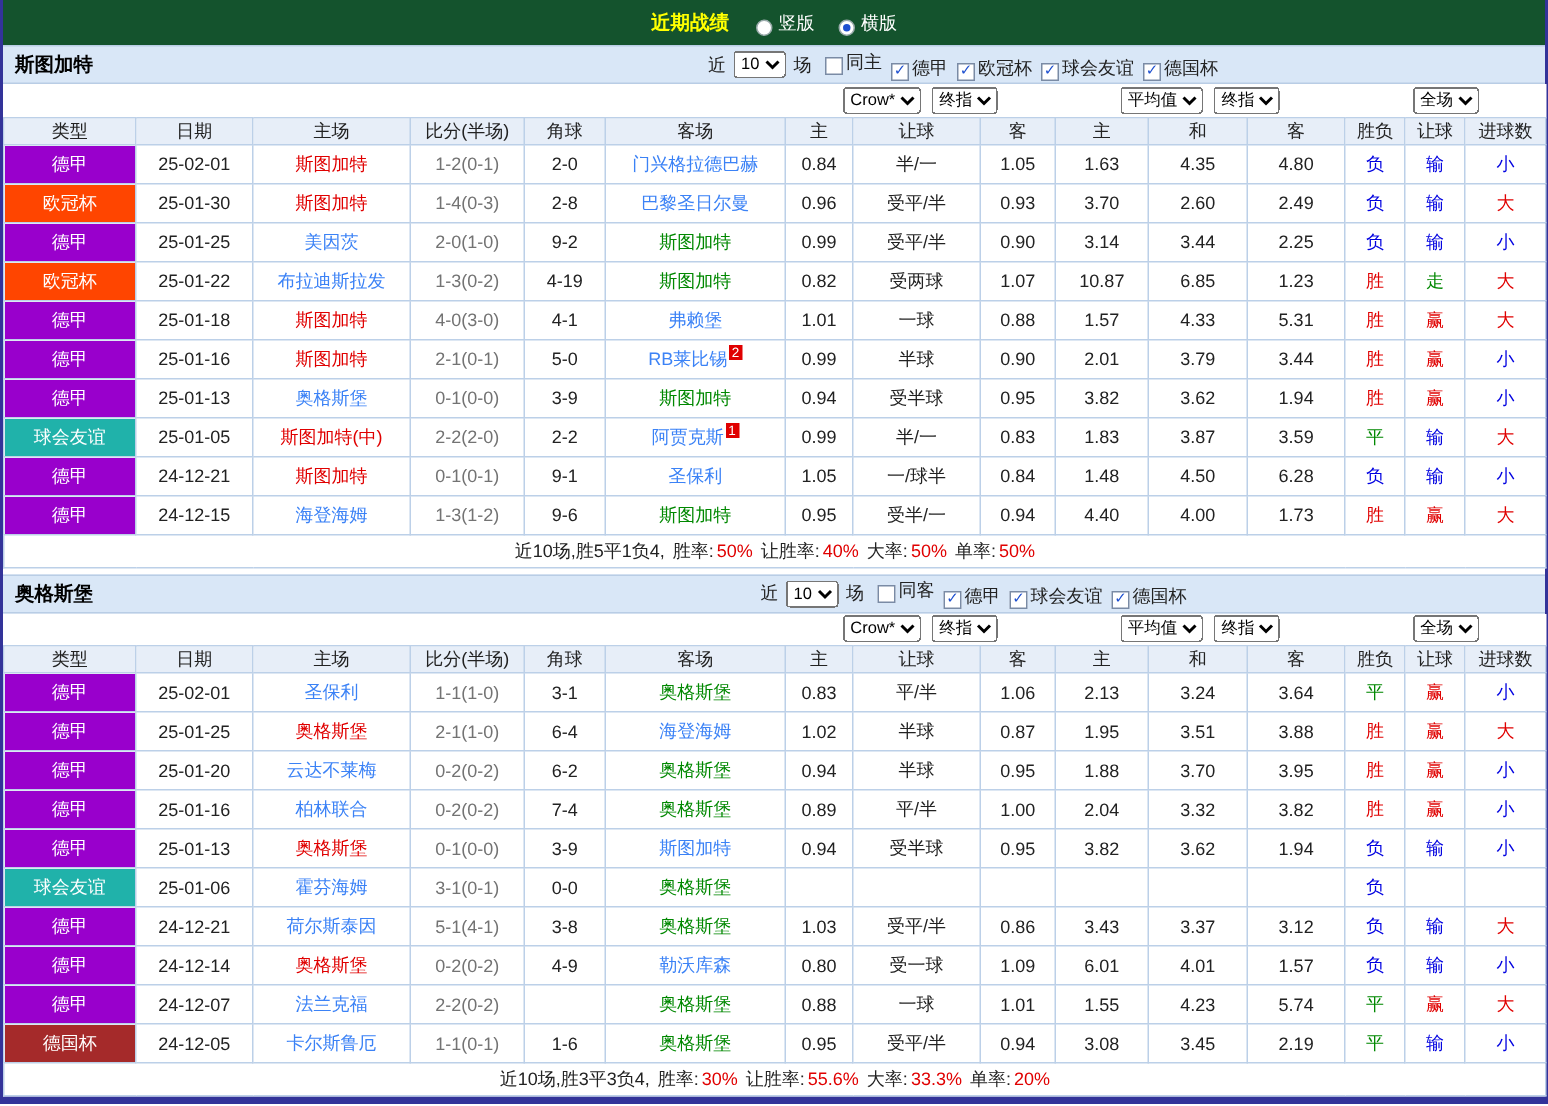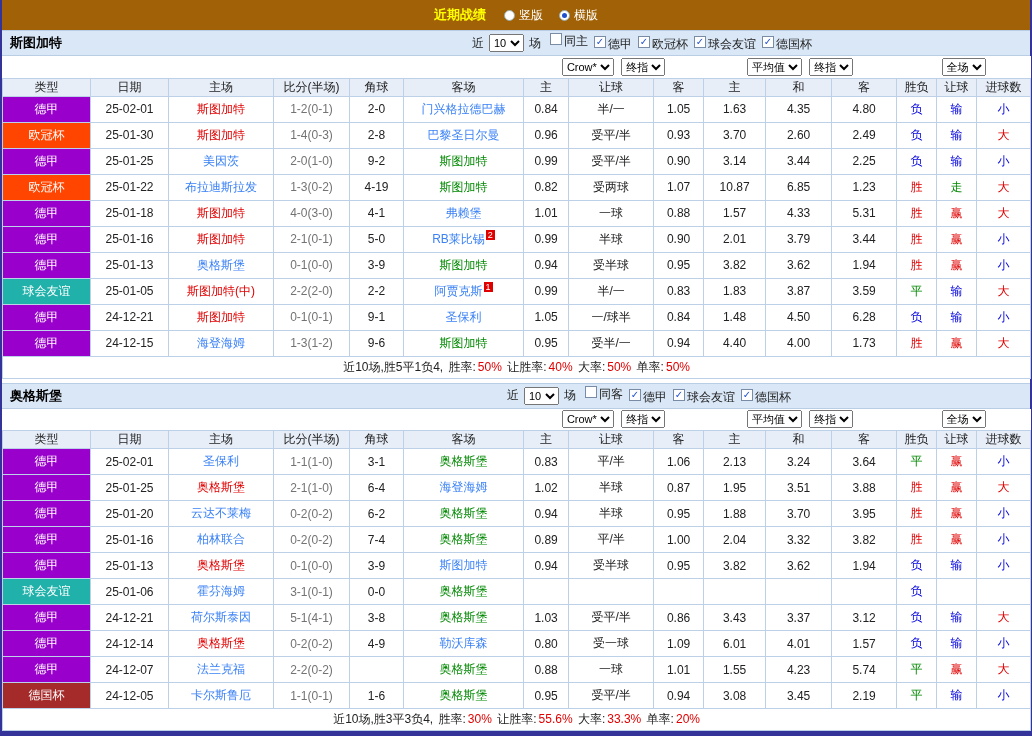--- a/index.html
+++ b/index.html
@@ -5,33 +5,33 @@
   * { box-sizing: border-box; }
   html,body { margin:0; padding:0; background:#fff; }
   body {
     width:1032px;
     font-family:"Liberation Sans","DejaVu Sans",sans-serif;
     font-size:12px; color:#222;
   }
   .page{ width:1032px; border-left:2px solid #333399; border-right:2px solid #333399; border-bottom:5px solid #333399; }
 
   
-  .topbar{ height:30px; background:#a16207; display:flex; align-items:center; justify-content:center; gap:18px; }
+  .topbar{ height:30px; background:#14532d; display:flex; align-items:center; justify-content:center; gap:18px; }
   .topbar-title{ color:#FFFF00; font-weight:bold; font-size:13px; }
   .radio-group{ display:flex; gap:16px; align-items:center; }
-  .radio-item{ display:inline-flex; align-items:center; gap:4px; color:#fff; cursor:pointer; }
+  .radio-item{ display:inline-flex; align-items:flex-end; gap:4px; color:#fff; cursor:pointer; }
   .radio-dot{ width:11px; height:11px; border-radius:50%; background:#fff; border:1px solid #9aa; position:relative; display:inline-block; }
   .radio-dot.sel::after{ content:""; position:absolute; left:2px; top:2px; width:5px; height:5px; border-radius:50%; background:#1E50D0; }
 
   
   .section-header{ height:26px; background:#D9E7F7; border-top:1px solid #B9CDE5; border-bottom:1px solid #B9CDE5; display:flex; align-items:center; position:relative; padding:0 8px; }
   .team-name{ font-weight:bold; font-size:13px; color:#000; }
   .filter-controls{ position:absolute; left:470px; display:flex; align-items:center; gap:3px; white-space:nowrap; }
   .sec1 .filter-controls{ left:505px; }
-  .cb-label{ display:inline-flex; align-items:flex-start; margin-left:6px; cursor:pointer; }
+  .cb-label{ display:inline-flex; align-items:flex-end; margin-left:6px; cursor:pointer; }
   .cb-box{ width:12px; height:12px; border:1px solid #7A8BA5; background:#fff; display:inline-flex; align-items:center; justify-content:center; font-size:10px; line-height:1; color:#1E50D0; font-weight:bold; margin-right:2px; }
 
   select{ font-size:11px; height:18px; margin:0 2px; }
 
   
   table{ width:100%; border-collapse:collapse; table-layout:fixed; }
   th,td{ border:1px solid #BCD0E8; text-align:center; padding:0 2px; white-space:nowrap; overflow:hidden; }
   .select-row th{ background:#fff; height:22px; border:none; }
   .label-row th{ background:#E7EEF8; height:18px; font-weight:normal; color:#222; }
   tbody td{ height:26px; background:#fff; }

